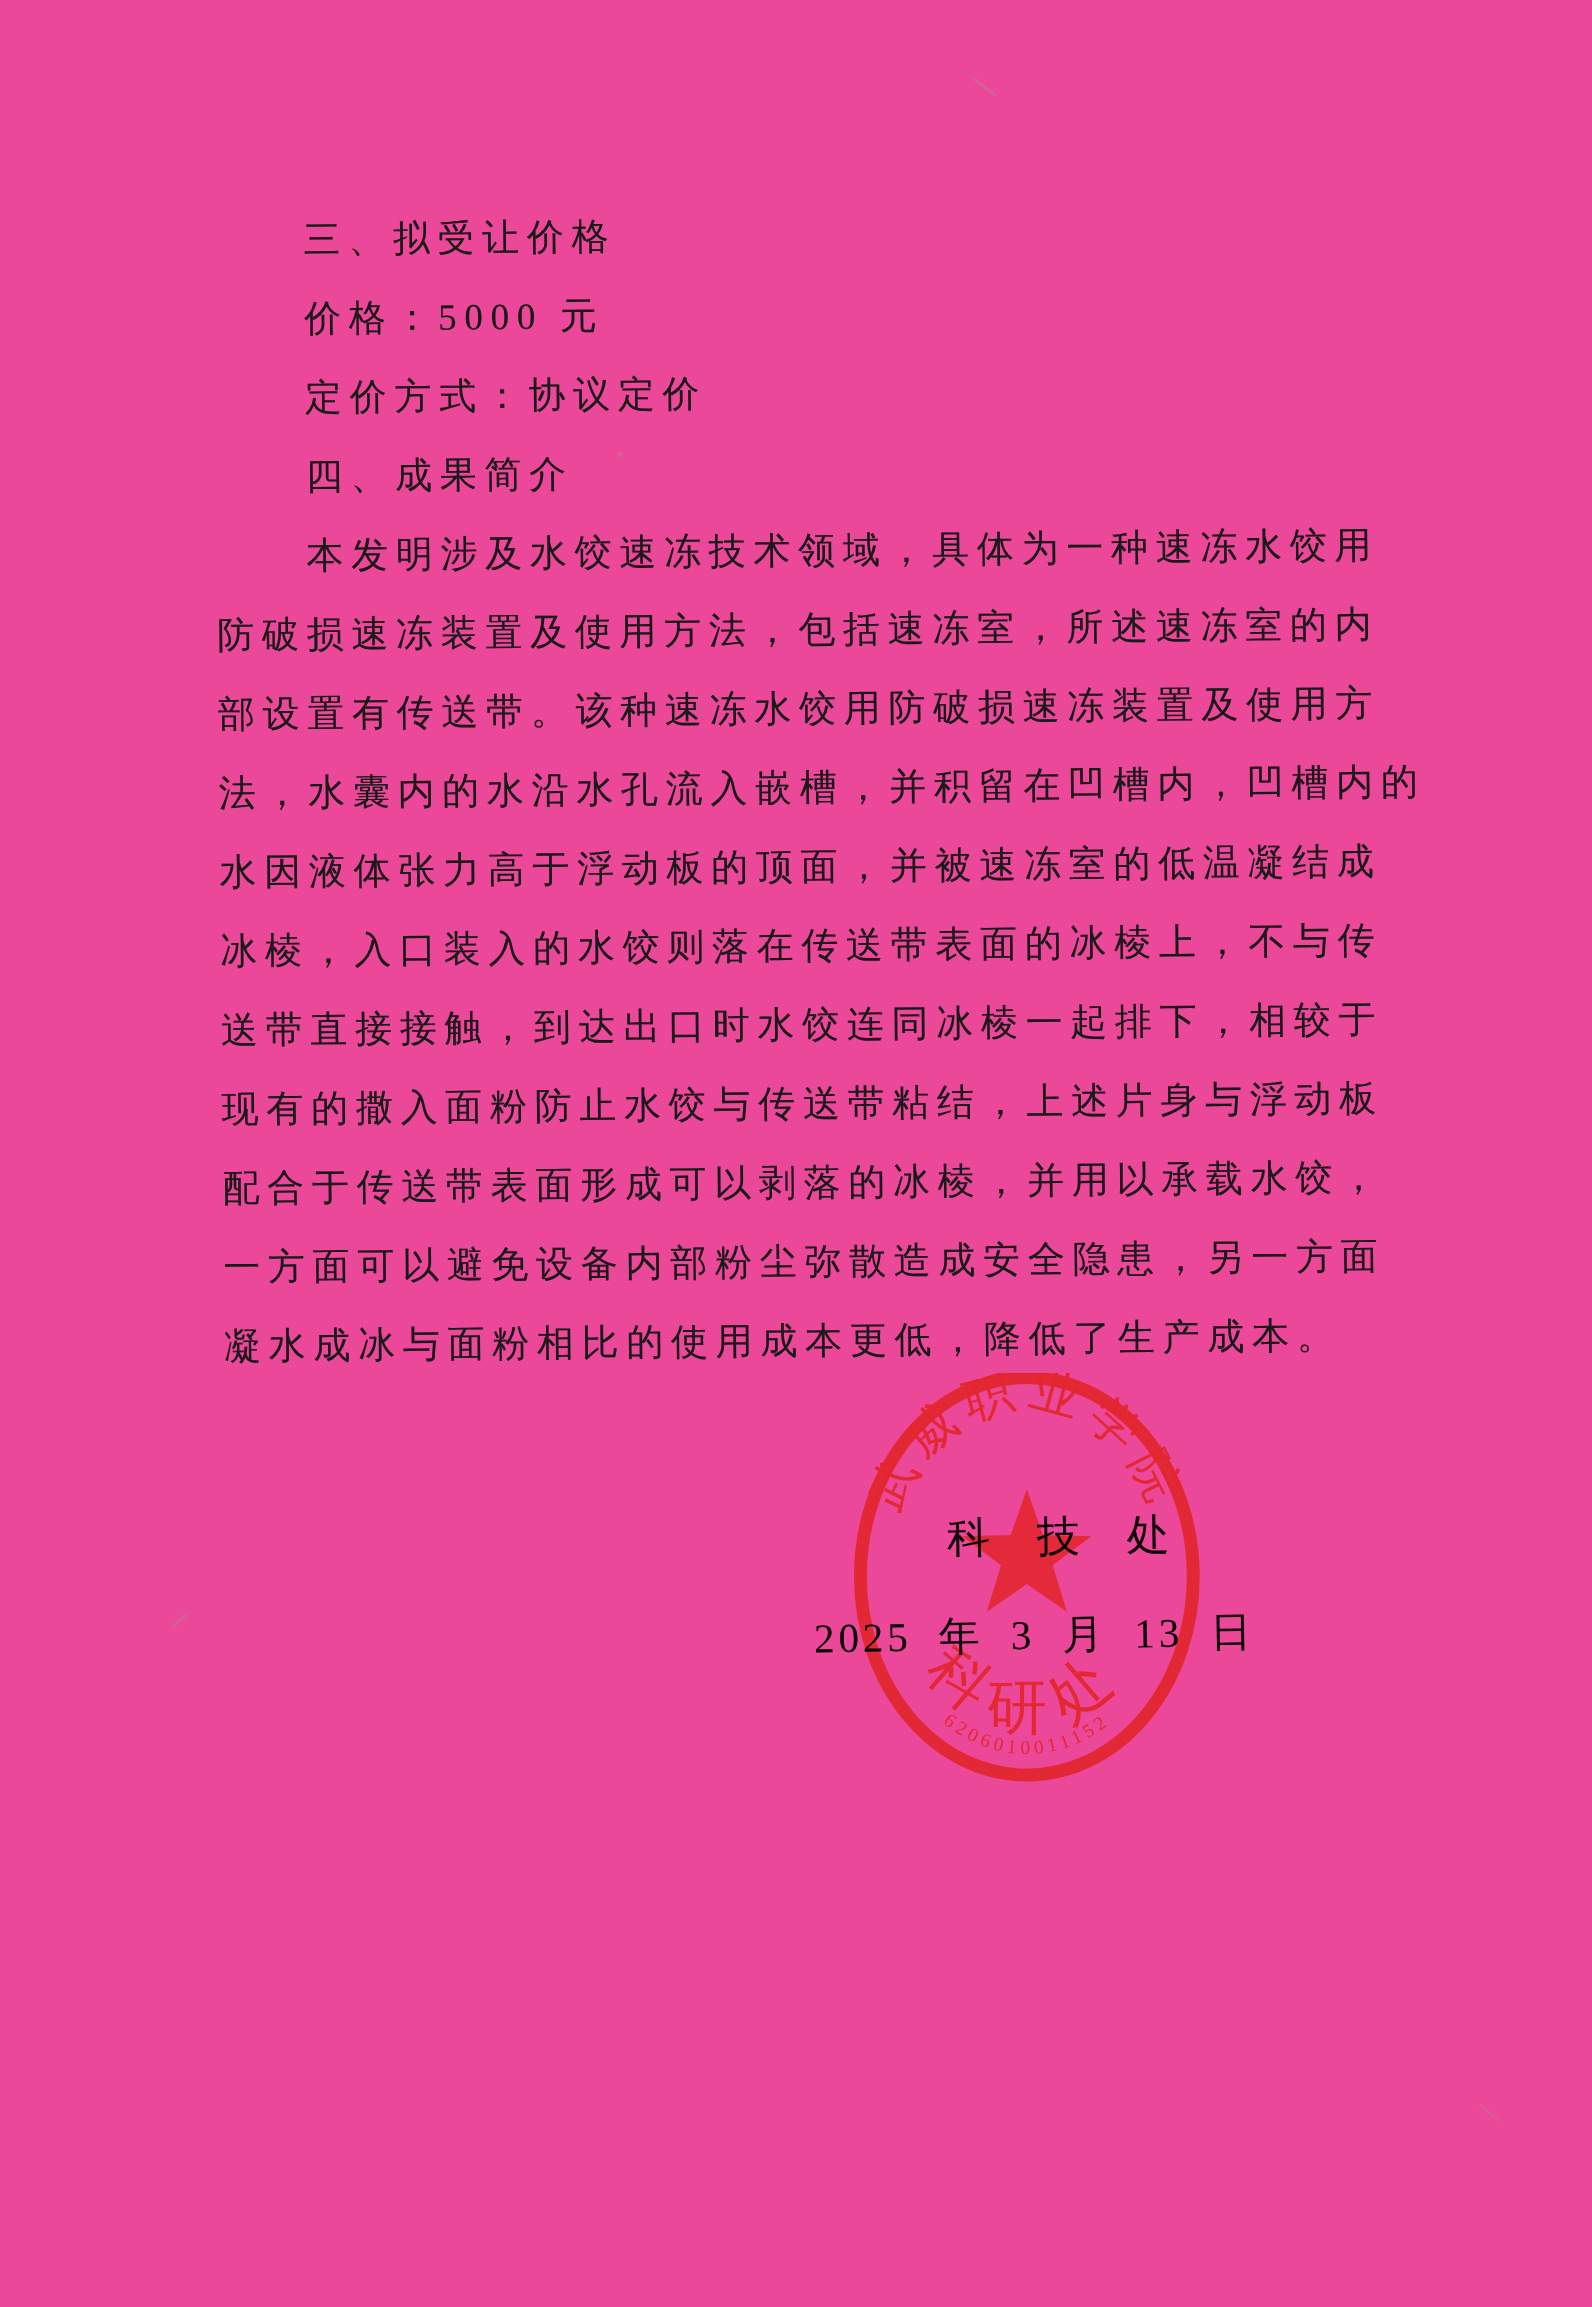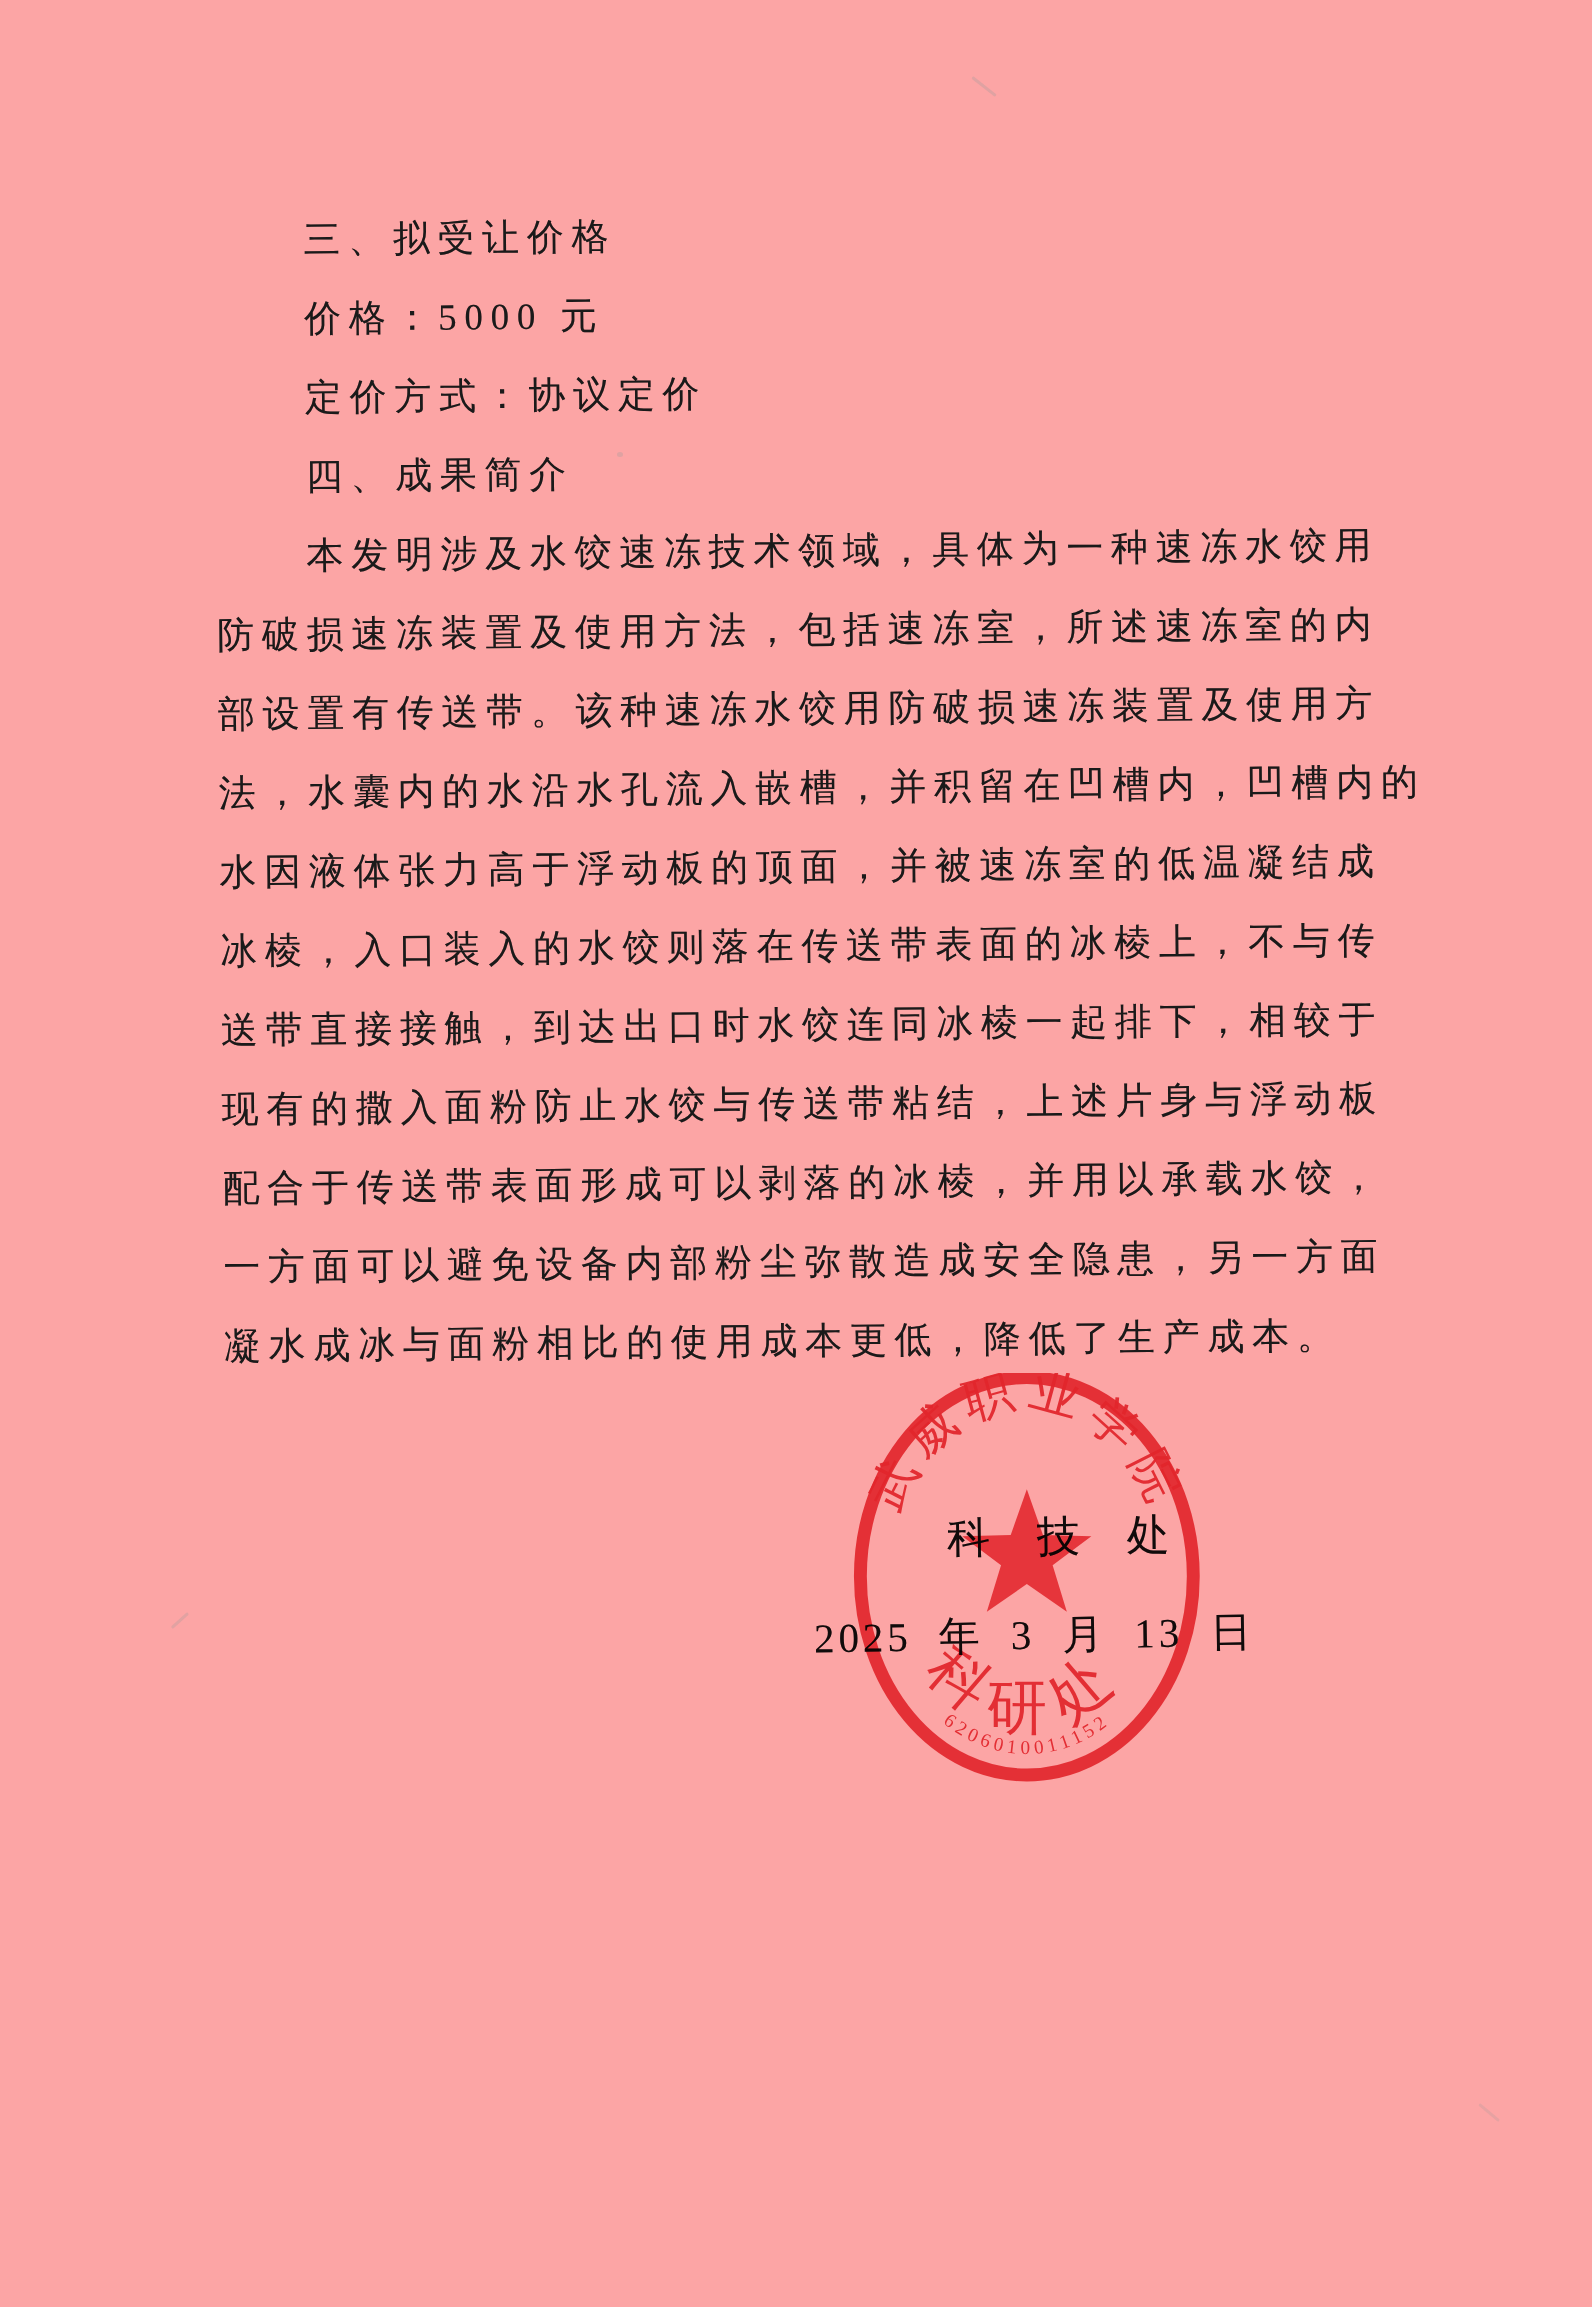--- a/index.html
+++ b/index.html
@@ -2,21 +2,21 @@
 <html style="font-size:10.3px"><head>
 <meta charset="utf-8">
 <style>
   html, body { margin: 0; padding: 0; }
   body { background: #e8e8e8; }
   .page {
     position: relative;
     width: 1592px;
     height: 2307px;
     margin: 0 auto;
-    background: #fca5a5;
+    background: #ec4899;
     overflow: hidden;
     font-family: "Liberation Serif", "DejaVu Serif", serif;
     color: #161616;
   }
   
   .textblock {
     position: absolute;
     left: 213px;
     top: 195px;
     width: 1206px;

